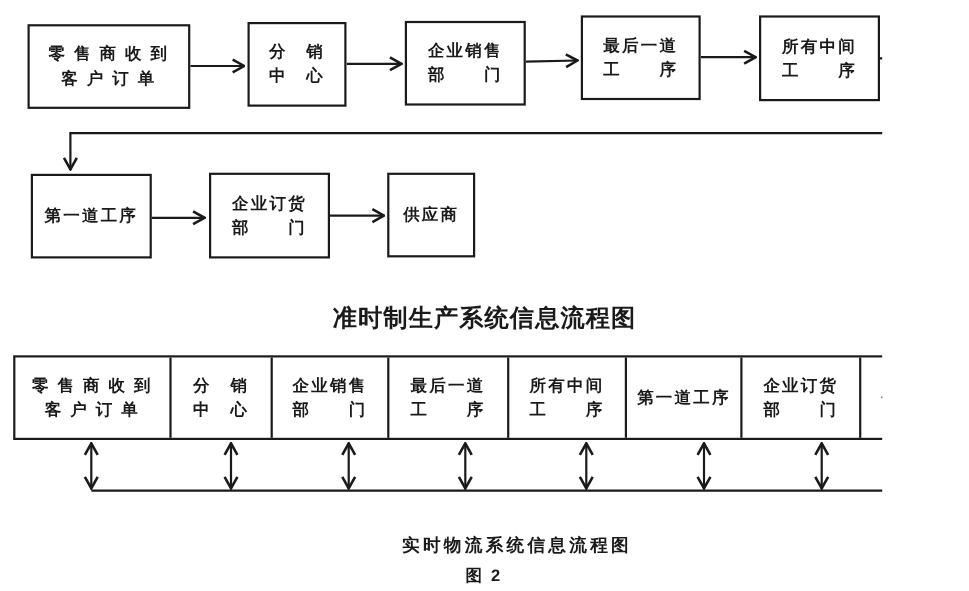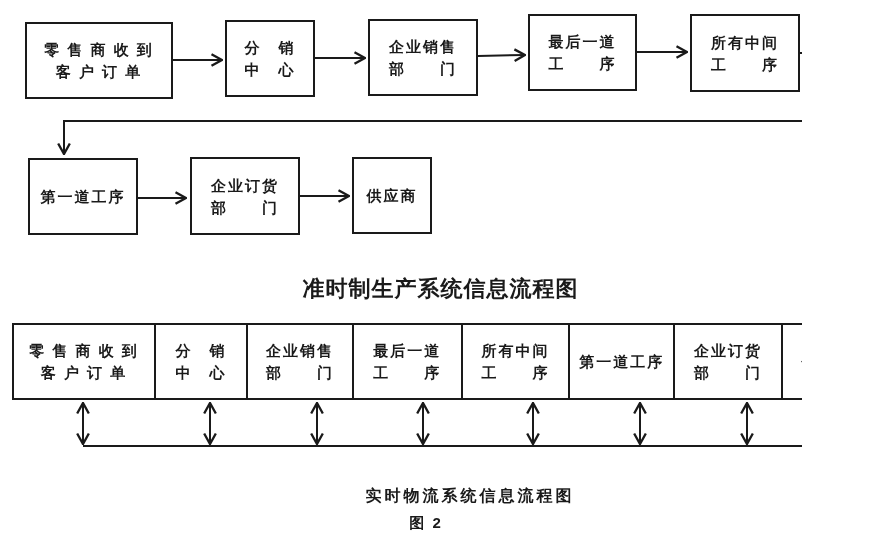--- a/index.html
+++ b/index.html
@@ -84,21 +84,21 @@
     letter-spacing: 1px;
   }
   .caption-rt {
     left: 470px;
     top: 486px;
     transform: translateX(-50%);
     font-size: 16px;
     letter-spacing: 3px;
   }
   .figure-label {
-    left: 426px;
+    left: 440px;
     top: 514px;
     transform: translateX(-50%);
     font-size: 15px;
     letter-spacing: 2px;
   }
 </style>
 </head>
 <body>
 
 <div class="stage">

